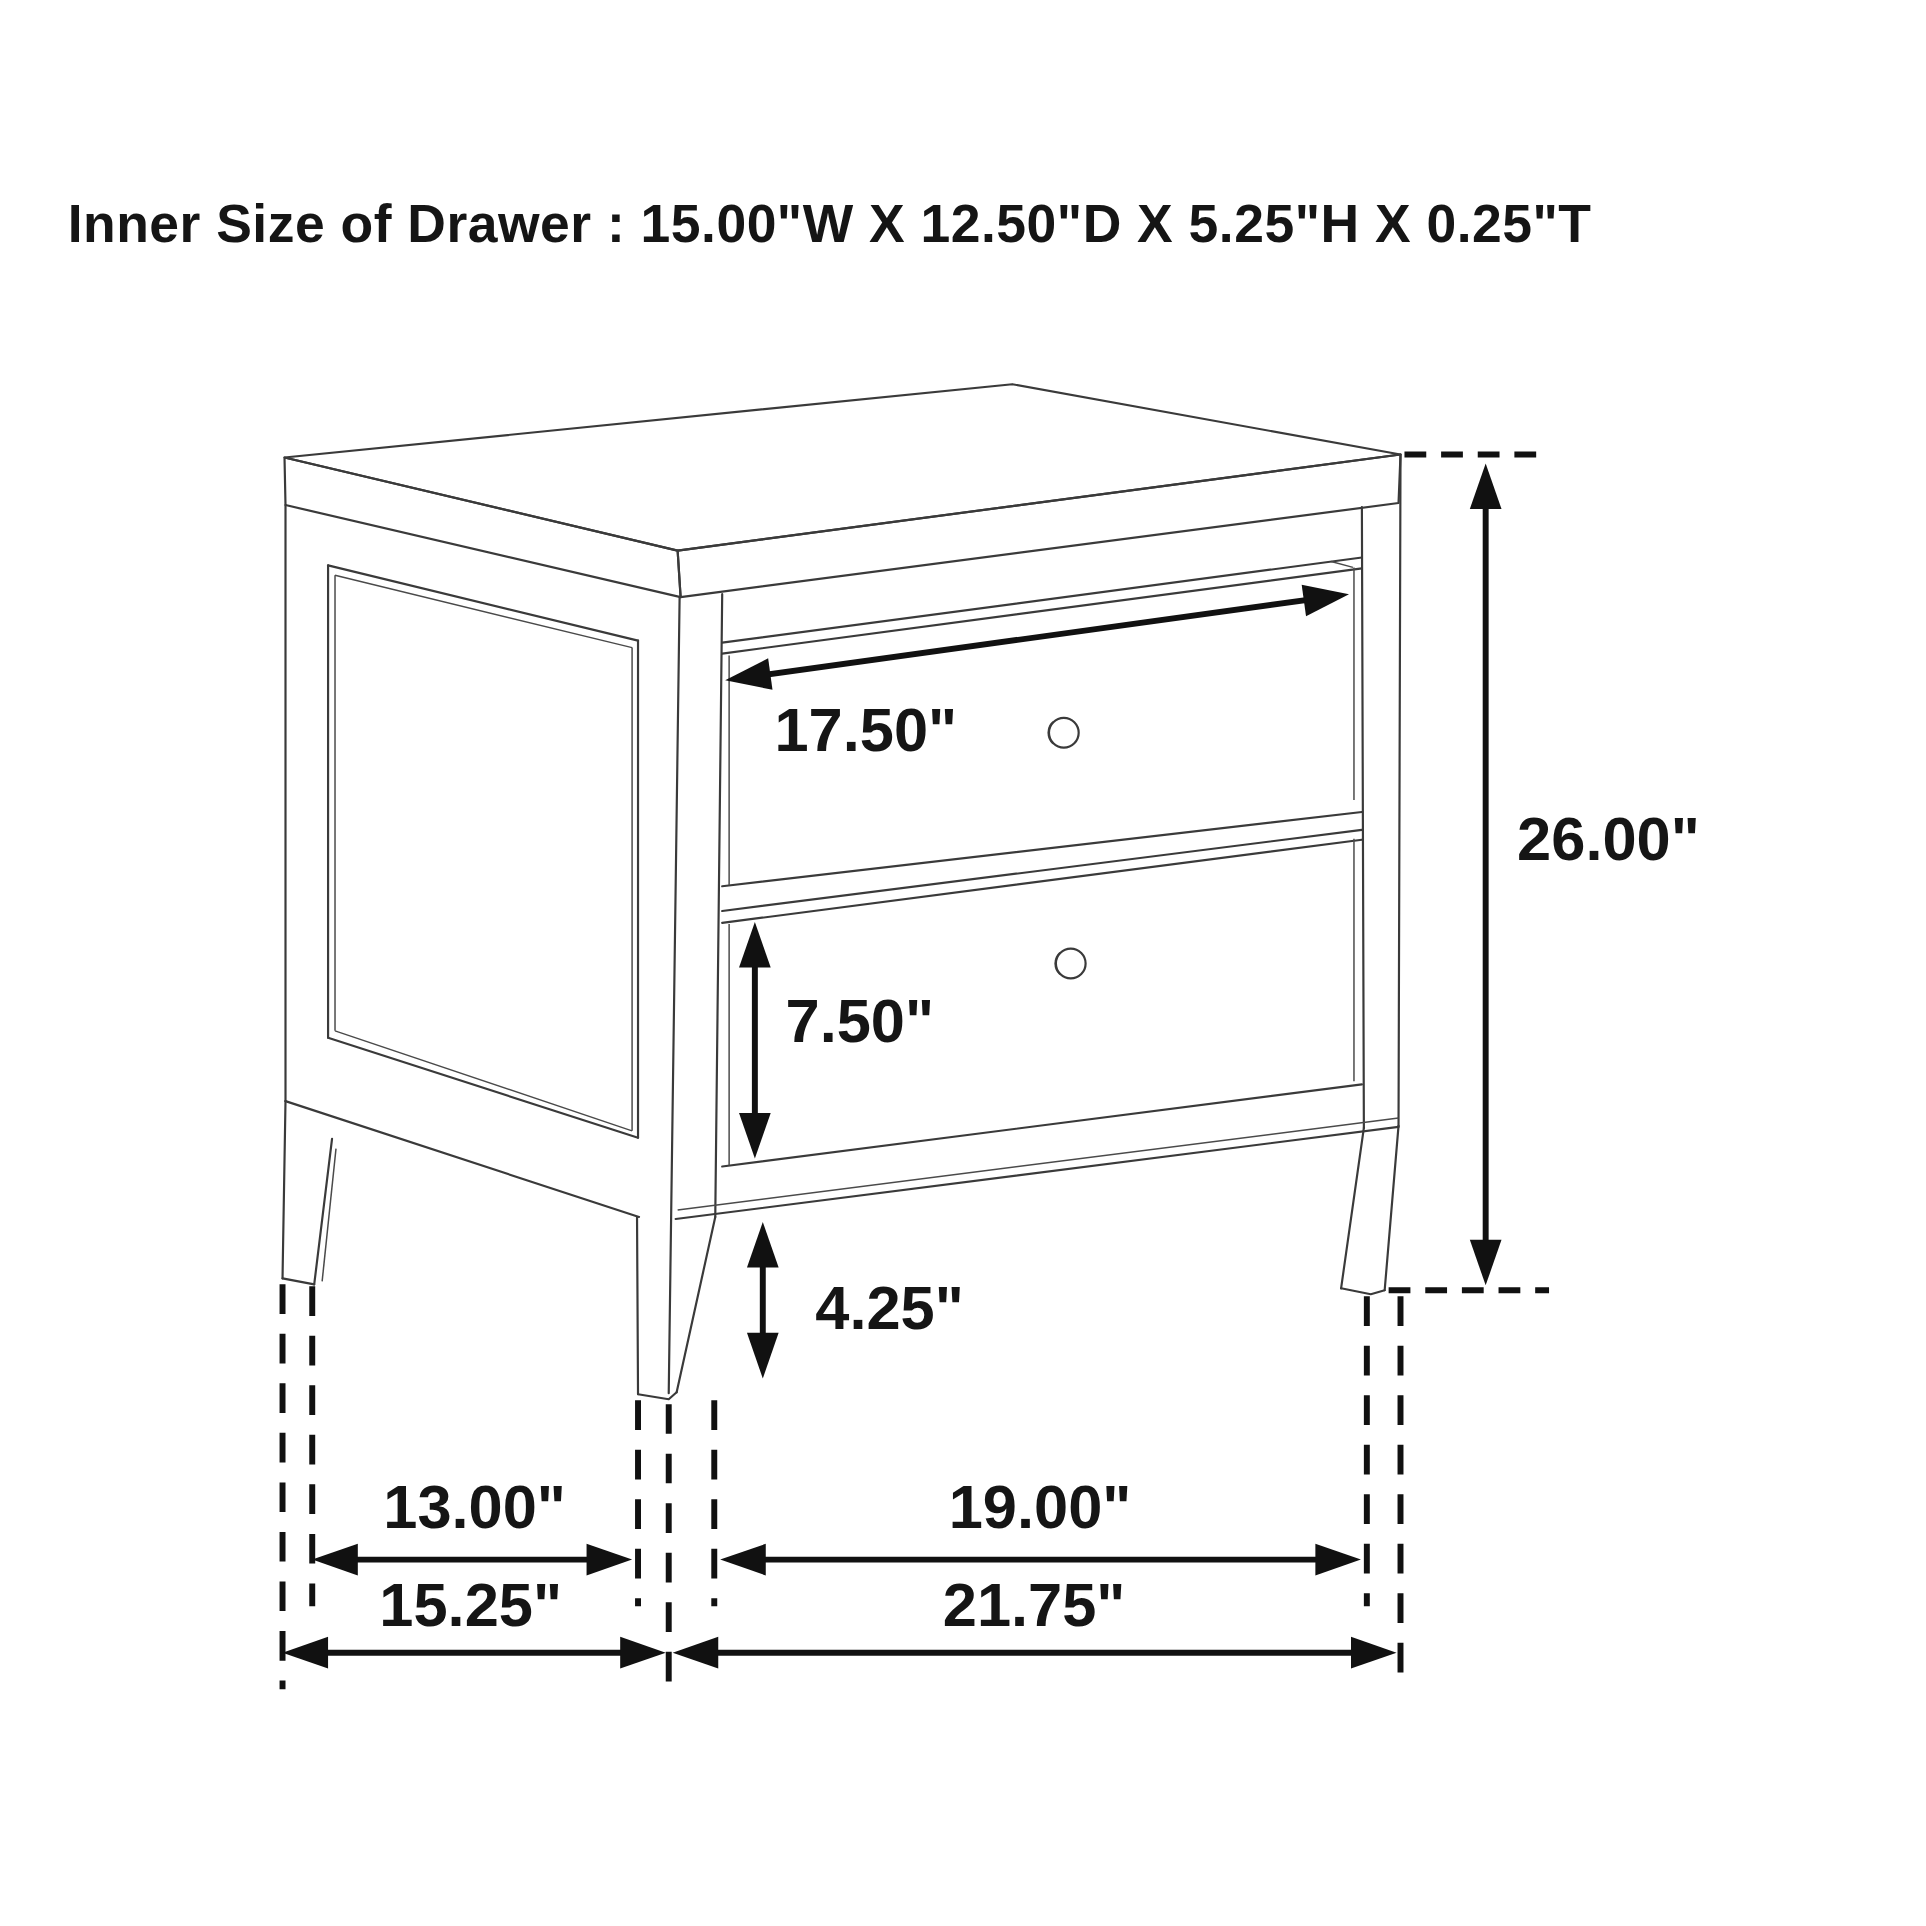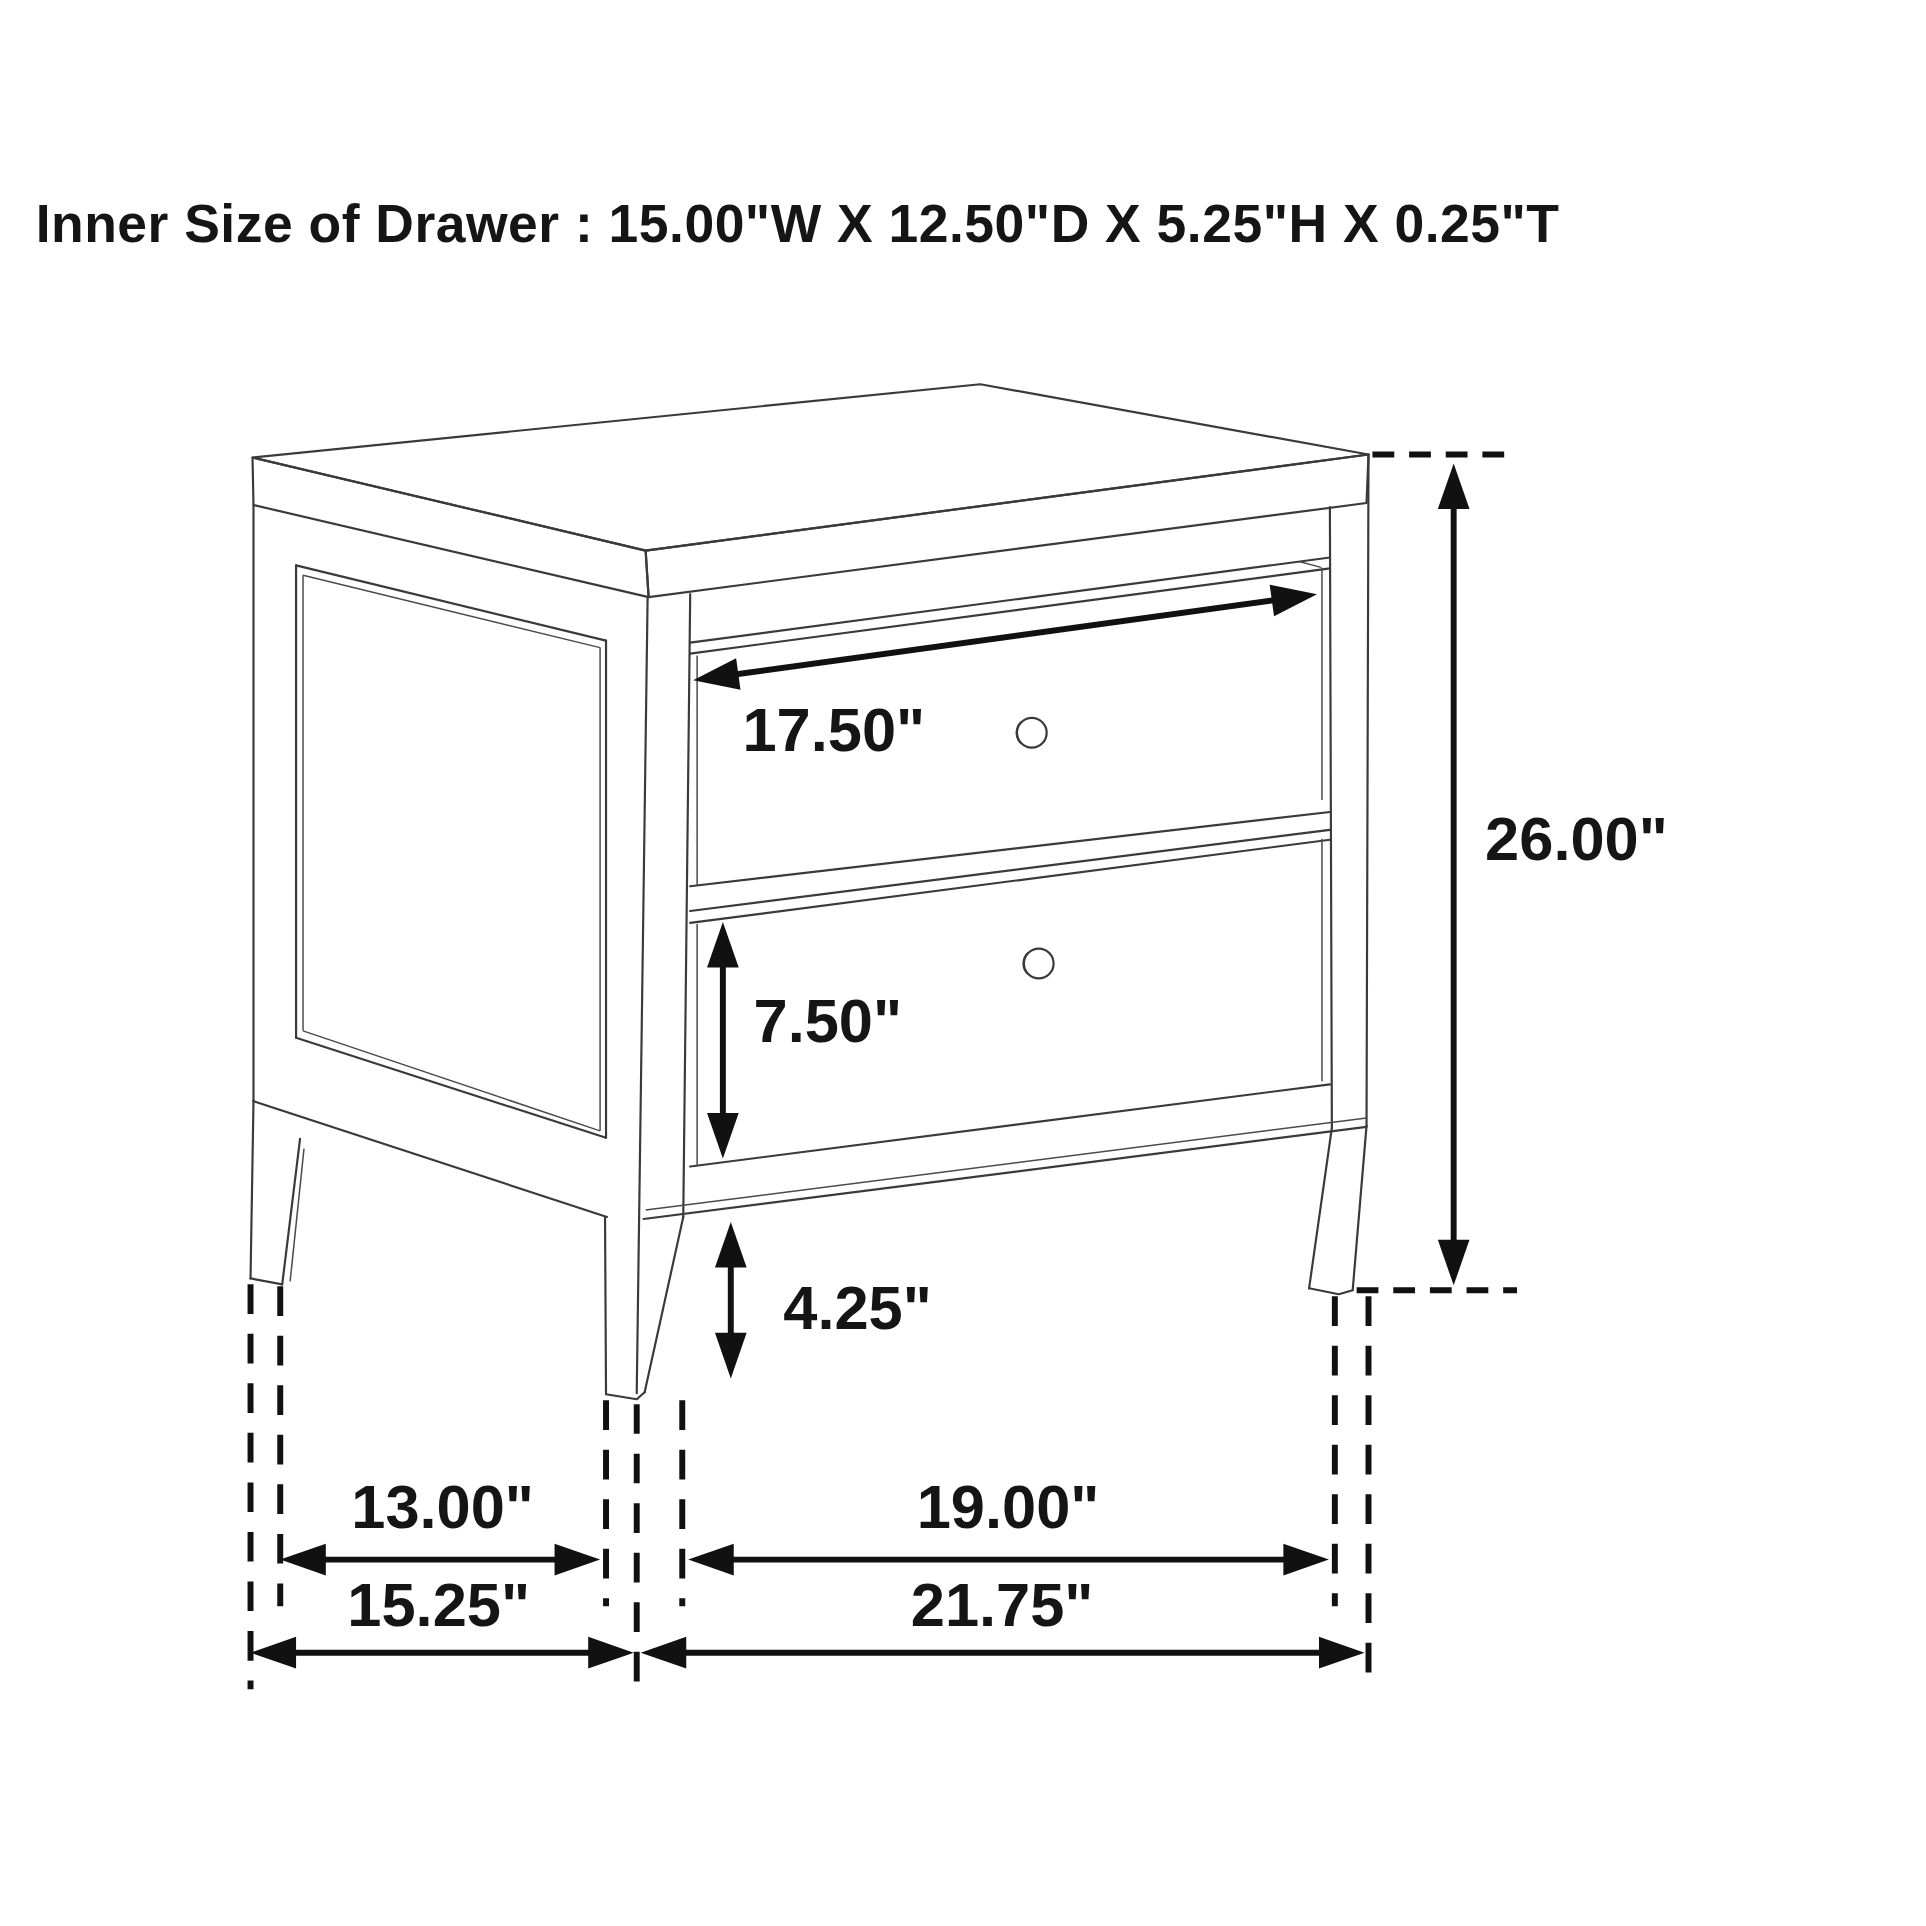--- a/index.html
+++ b/index.html
@@ -7,20 +7,21 @@
     padding: 0;
     background: #ffffff;
     font-family: "Liberation Sans", sans-serif;
   }
   .page {
     width: 1873px;
     height: 1927px;
     position: relative;
     background: #ffffff;
     overflow: hidden;
+    padding-left: 32px;
   }
   svg { display: block; }
   .outline  { stroke: #3a3a3a; stroke-width: 2.2; fill: none; stroke-linejoin: round; stroke-linecap: round; }
   .thin     { stroke: #4a4a4a; stroke-width: 1.5; fill: none; }
   .dim      { stroke: #111111; stroke-width: 6; fill: none; }
   .dimhead  { fill: #111111; stroke: none; }
   .guide    { stroke: #111111; stroke-width: 6; fill: none; stroke-dasharray: 30 20; }
   .guide-h  { stroke: #111111; stroke-width: 6; fill: none; stroke-dasharray: 22 15; }
   .knob     { stroke: #3a3a3a; stroke-width: 2.2; fill: #ffffff; }
   .dimtext  { font-family: "Liberation Sans", sans-serif; font-weight: bold; font-size: 62px; fill: #151515; text-anchor: middle; }

